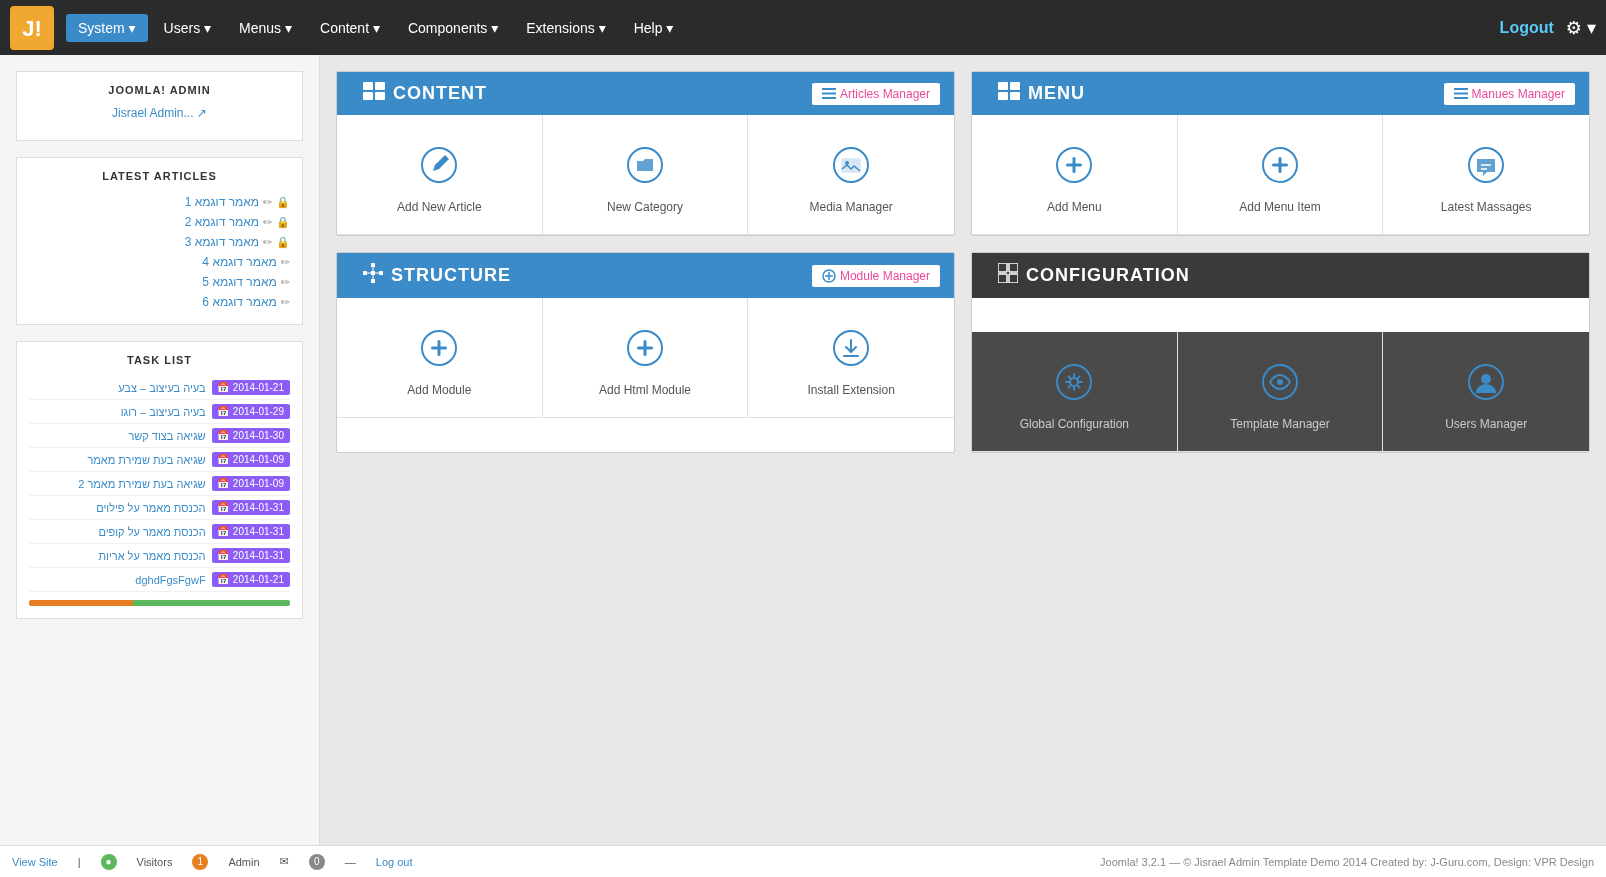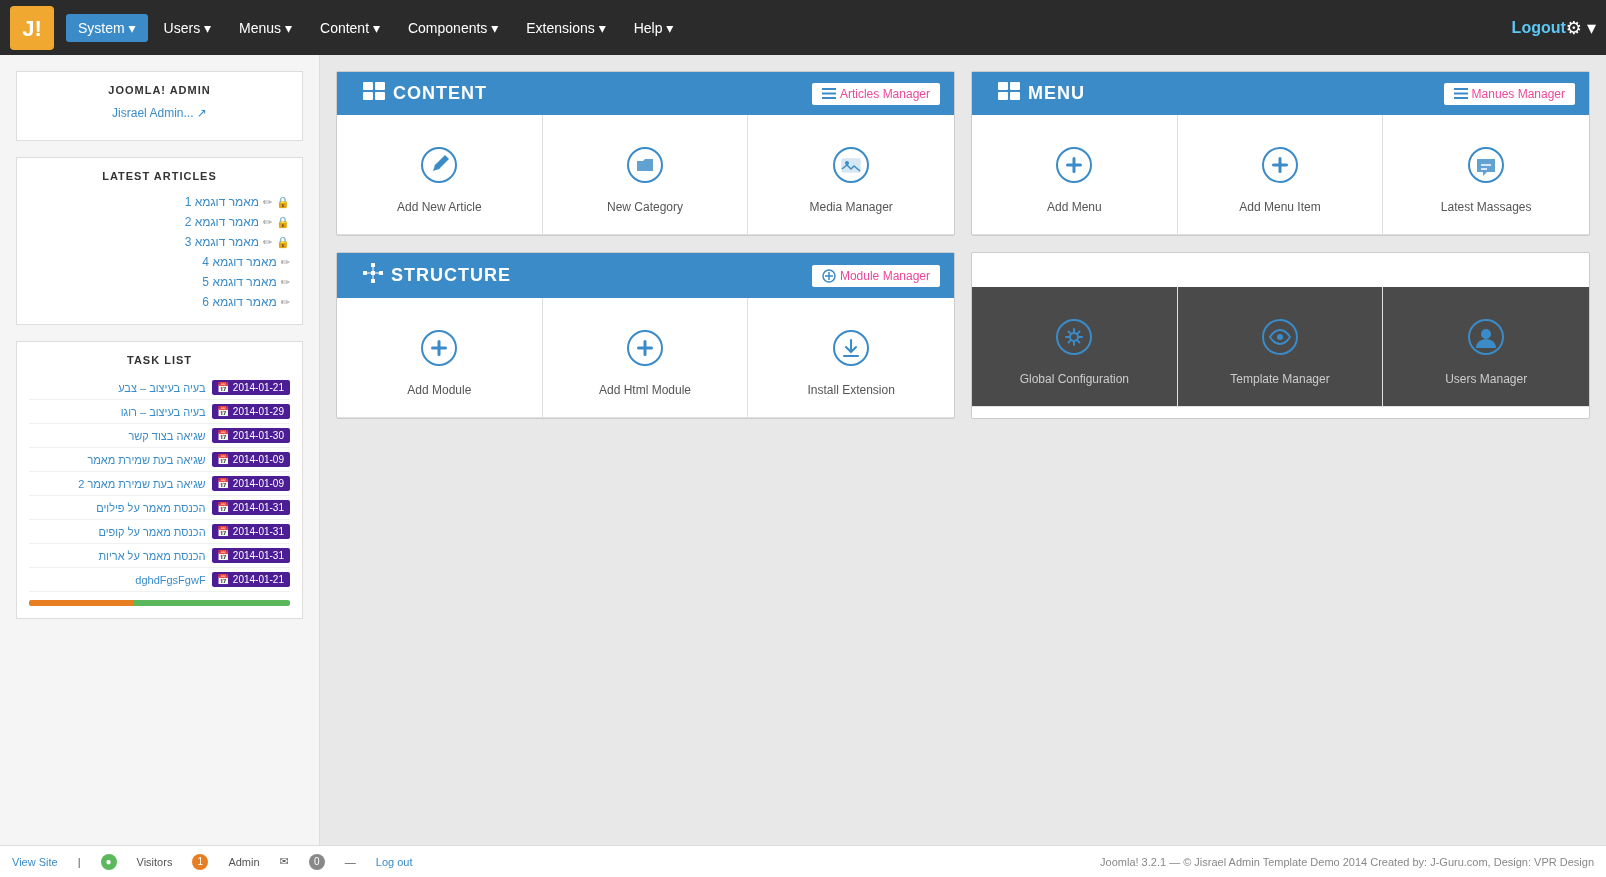--- a/index.html
+++ b/index.html
@@ -27,20 +27,21 @@
       padding: 6px 12px;
       cursor: pointer;
       font-size: 14px;
       border-radius: 3px;
     }
     .nav-btn-system { background: #3a8bc8; }
     .navbar-right {
       margin-left: auto;
       display: flex;
       align-items: center;
+      gap: 12px;
     }
     .logout-btn {
       color: #5bc8f5;
       background: transparent;
       border: none;
       font-size: 16px;
       font-weight: bold;
       cursor: pointer;
     }
     .settings-btn {
@@ -107,21 +108,21 @@
       border-bottom: 1px solid #f0f0f0;
     }
     .task-label {
       color: #3a8bc8;
       font-size: 11px;
       direction: rtl;
       cursor: pointer;
       flex: 1;
     }
     .task-date {
-      background: #4c1d95;
+      background: #8b5cf6;
       color: #fff;
       font-size: 10px;
       padding: 2px 6px;
       border-radius: 2px;
       white-space: nowrap;
       margin-left: 6px;
     }
 
     
     .main-content {
@@ -507,20 +508,33 @@
                   <circle cx="18" cy="18" r="17" stroke="#3a8bc8" stroke-width="2"></circle>
                   <path d="M18 10v12M13 17l5 5 5-5" stroke="#3a8bc8" stroke-width="2" stroke-linecap="round"></path>
                   <line x1="11" y1="26" x2="25" y2="26" stroke="#3a8bc8" stroke-width="2" stroke-linecap="round"></line>
                 </svg></div>
               <div class="panel-item-label" style="color:#555">Install Extension</div>
             </div>
           </div>
       </div>
 
       <div class="panel">
+        <div class="panel-header dark">
+          <div class="panel-title">
+            <span>
+              <svg width="20" height="20" viewBox="0 0 20 20" fill="white">
+                <rect x="0" y="0" width="9" height="9" rx="1" fill="none" stroke="white" stroke-width="1.5"></rect>
+                <rect x="11" y="0" width="9" height="9" rx="1" fill="none" stroke="white" stroke-width="1.5"></rect>
+                <rect x="0" y="11" width="9" height="9" rx="1" fill="none" stroke="white" stroke-width="1.5"></rect>
+                <rect x="11" y="11" width="9" height="9" rx="1" fill="none" stroke="white" stroke-width="1.5"></rect>
+              </svg>
+            </span>
+            <span>CONFIGURATION</span>
+          </div>
+        </div>
         <div class="panel-body" style="background:#4d7c0f;margin-top:34px;" id="configuration-panel-items">
             <div class="panel-item" style="background: rgb(74, 74, 74);">
               <div class="panel-item-icon"><svg width="36" height="36" viewBox="0 0 36 36" fill="none">
                   <circle cx="18" cy="18" r="17" stroke="#3a8bc8" stroke-width="2"></circle>
                   <circle cx="18" cy="18" r="4" stroke="#3a8bc8" stroke-width="2"></circle>
                   <path d="M18 10v3M18 23v3M10 18h3M23 18h3M12.5 12.5l2.1 2.1M21.4 21.4l2.1 2.1M12.5 23.5l2.1-2.1M21.4 14.6l2.1-2.1" stroke="#3a8bc8" stroke-width="2" stroke-linecap="round"></path>
                 </svg></div>
               <div class="panel-item-label" style="color:#ccc">Global Configuration</div>
             </div>
             <div class="panel-item" style="background: rgb(74, 74, 74);">

